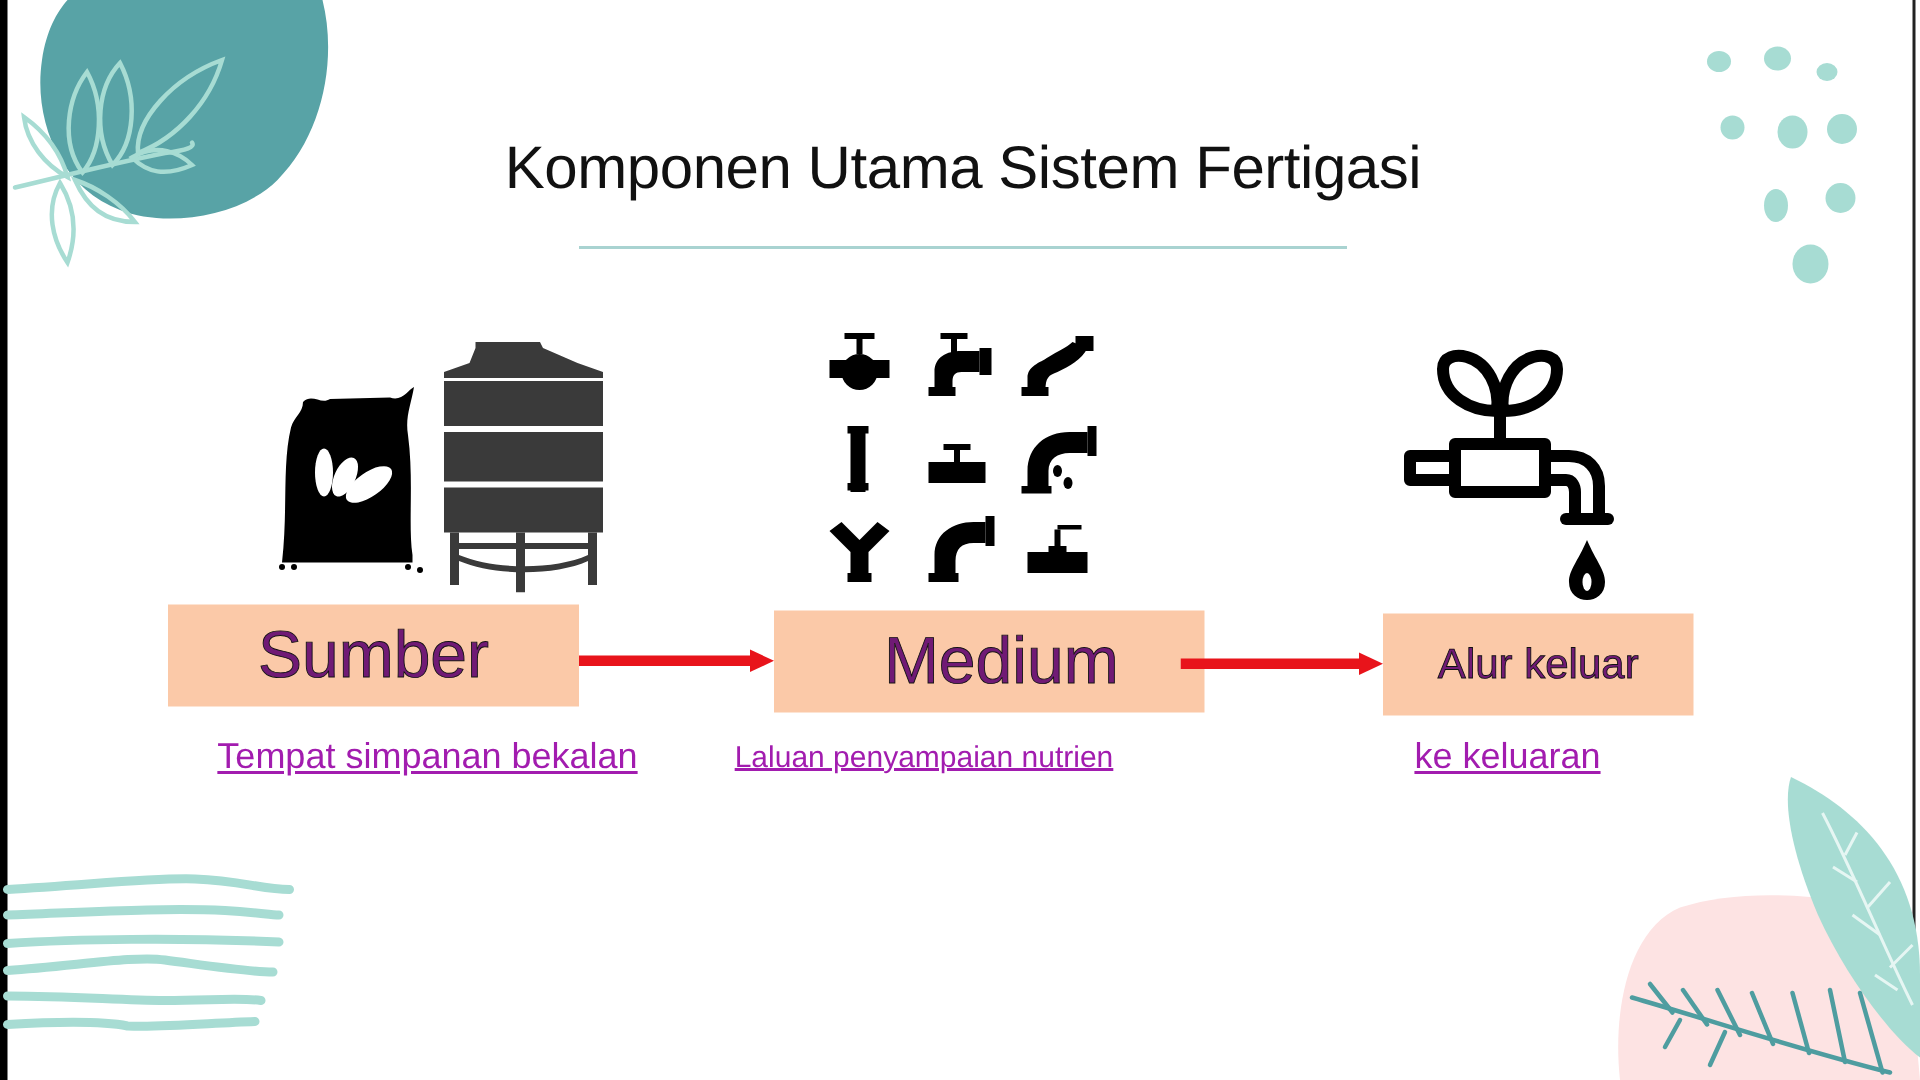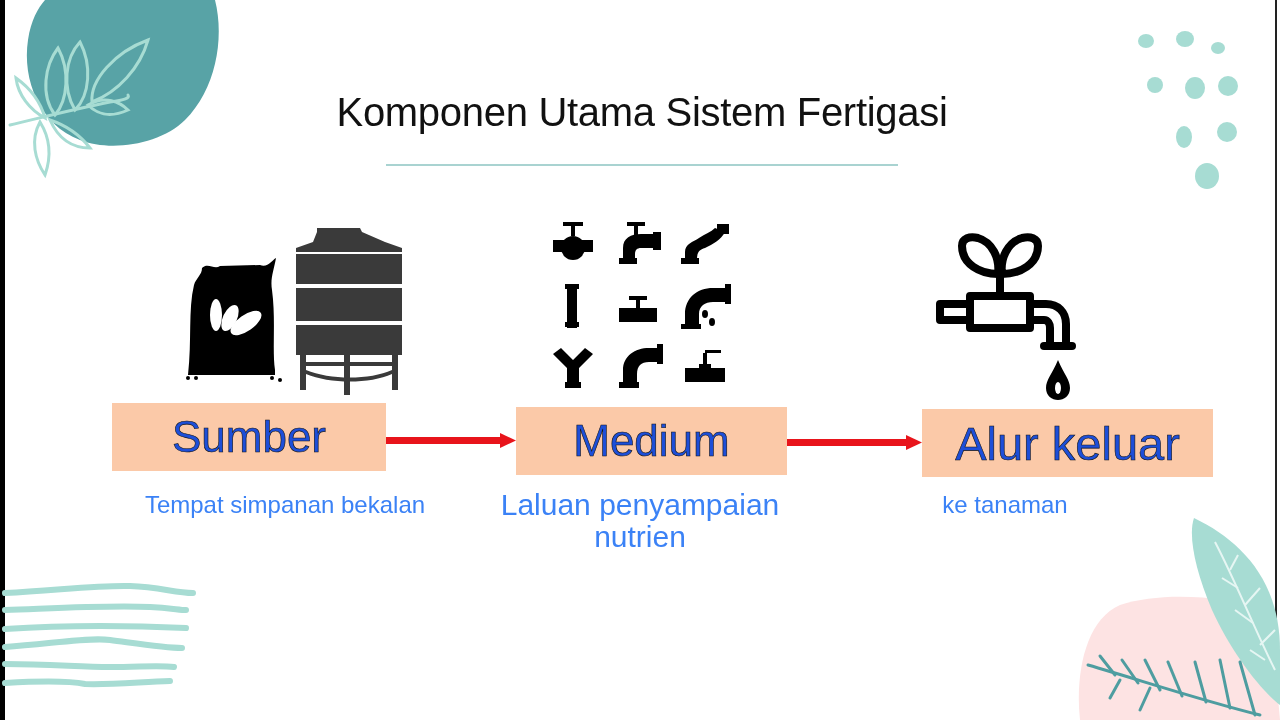--- a/index.html
+++ b/index.html
@@ -2,22 +2,22 @@
 <html><head>
 <meta charset="utf-8">
 <style>
   html, body { margin:0; padding:0; }
   body { width:1280px; height:720px; position:relative; overflow:hidden; background:#ffffff; font-family:"Liberation Sans", sans-serif; }
   .border-left { position:absolute; left:0; top:0; width:5px; height:720px; background:#000; }
   .border-right { position:absolute; right:3px; top:0; width:2px; height:720px; background:#222; }
   .deco { position:absolute; }
   .title { position:absolute; left:0; width:1284px; top:90px; text-align:center; font-size:40px; color:#111; letter-spacing:-0.3px; }
   .title-rule { position:absolute; left:386px; top:164px; width:512px; height:2px; background:#a9d3d1; }
-  .label-box { position:absolute; background:#fbc9a8; display:flex; align-items:center; justify-content:center; font-size:44px; color:#1d4ed8; -webkit-text-stroke:0.6px #111; }
-  .desc { position:absolute; text-align:center; font-size:24px; color:#3b82f6; line-height:32px; }
+  .label-box { position:absolute; background:#fbc9a8; display:flex; align-items:center; justify-content:center; font-size:44px; color:#701a75; -webkit-text-stroke:0.6px #111; }
+  .desc { position:absolute; text-align:center; font-size:24px; color:#a21caf; line-height:32px;text-decoration:underline; }
   .arrow { position:absolute; height:10px; }
   .icon { position:absolute; }
 </style>
 </head>
 <body>
 
 <div class="border-left"></div>
 <div class="border-right"></div>
 
 <svg class="deco" style="left:0;top:0" width="240" height="200">
@@ -158,33 +158,33 @@
     <rect x="10" y="76" width="30" height="16"></rect>
     <rect x="40" y="68" width="60" height="32"></rect>
     <path d="M100,76 L116,76 C128,76 136,84 136,96 L136,118 L120,118 L120,100 C120,96 118,92 114,92 L100,92"></path>
     <line x1="114" y1="118" x2="142" y2="118"></line>
   </g>
   <path d="M128,132 C122,146 116,152 116,160 C116,168 122,172 128,172 C134,172 140,168 140,160 C140,152 134,146 128,132 Z" fill="#000"></path>
   <ellipse cx="128" cy="160" rx="3" ry="6" fill="#fff"></ellipse>
 </svg>
 
 <div class="label-box" style="left:112px;top:403px;width:274px;height:68px;">Sumber</div>
-<div class="label-box" style="left:516px;top:407px;width:271px;height:68px;">Medium</div>
-<div class="label-box" style="left:922px;top:409px;width:291px;height:68px;font-size:47px;">Alur keluar</div>
+<div class="label-box" style="left:516px;top:407px;width:271px;height:68px;padding-left:16px;">Medium</div>
+<div class="label-box" style="left:922px;top:409px;width:207px;height:68px;font-size:28px;">Alur keluar</div>
 
 <svg class="arrow" style="left:386px;top:432px;height:18px" width="132" height="18">
   <rect x="0" y="5" width="116" height="7" fill="#e8141b"></rect>
   <path d="M114,1 L130,8.5 L114,16 Z" fill="#e8141b"></path>
 </svg>
 <svg class="arrow" style="left:787px;top:434px;height:18px" width="137" height="18">
   <rect x="0" y="5" width="121" height="7" fill="#e8141b"></rect>
   <path d="M119,1 L135,8.5 L119,16 Z" fill="#e8141b"></path>
 </svg>
 
 <div class="desc" style="left:100px;top:489px;width:370px;">
   <div>Tempat simpanan bekalan</div>
 </div>
-<div class="desc" style="left:470px;top:489px;width:340px;font-size:30px;text-align:center;">
+<div class="desc" style="left:446px;top:489px;width:340px;font-size:20px;text-align:center;">
   <div>Laluan penyampaian nutrien</div>
 </div>
 <div class="desc" style="left:840px;top:489px;width:330px;">
-  <div>ke tanaman</div>
+  <div>ke keluaran</div>
 </div>
 
 </body></html>

